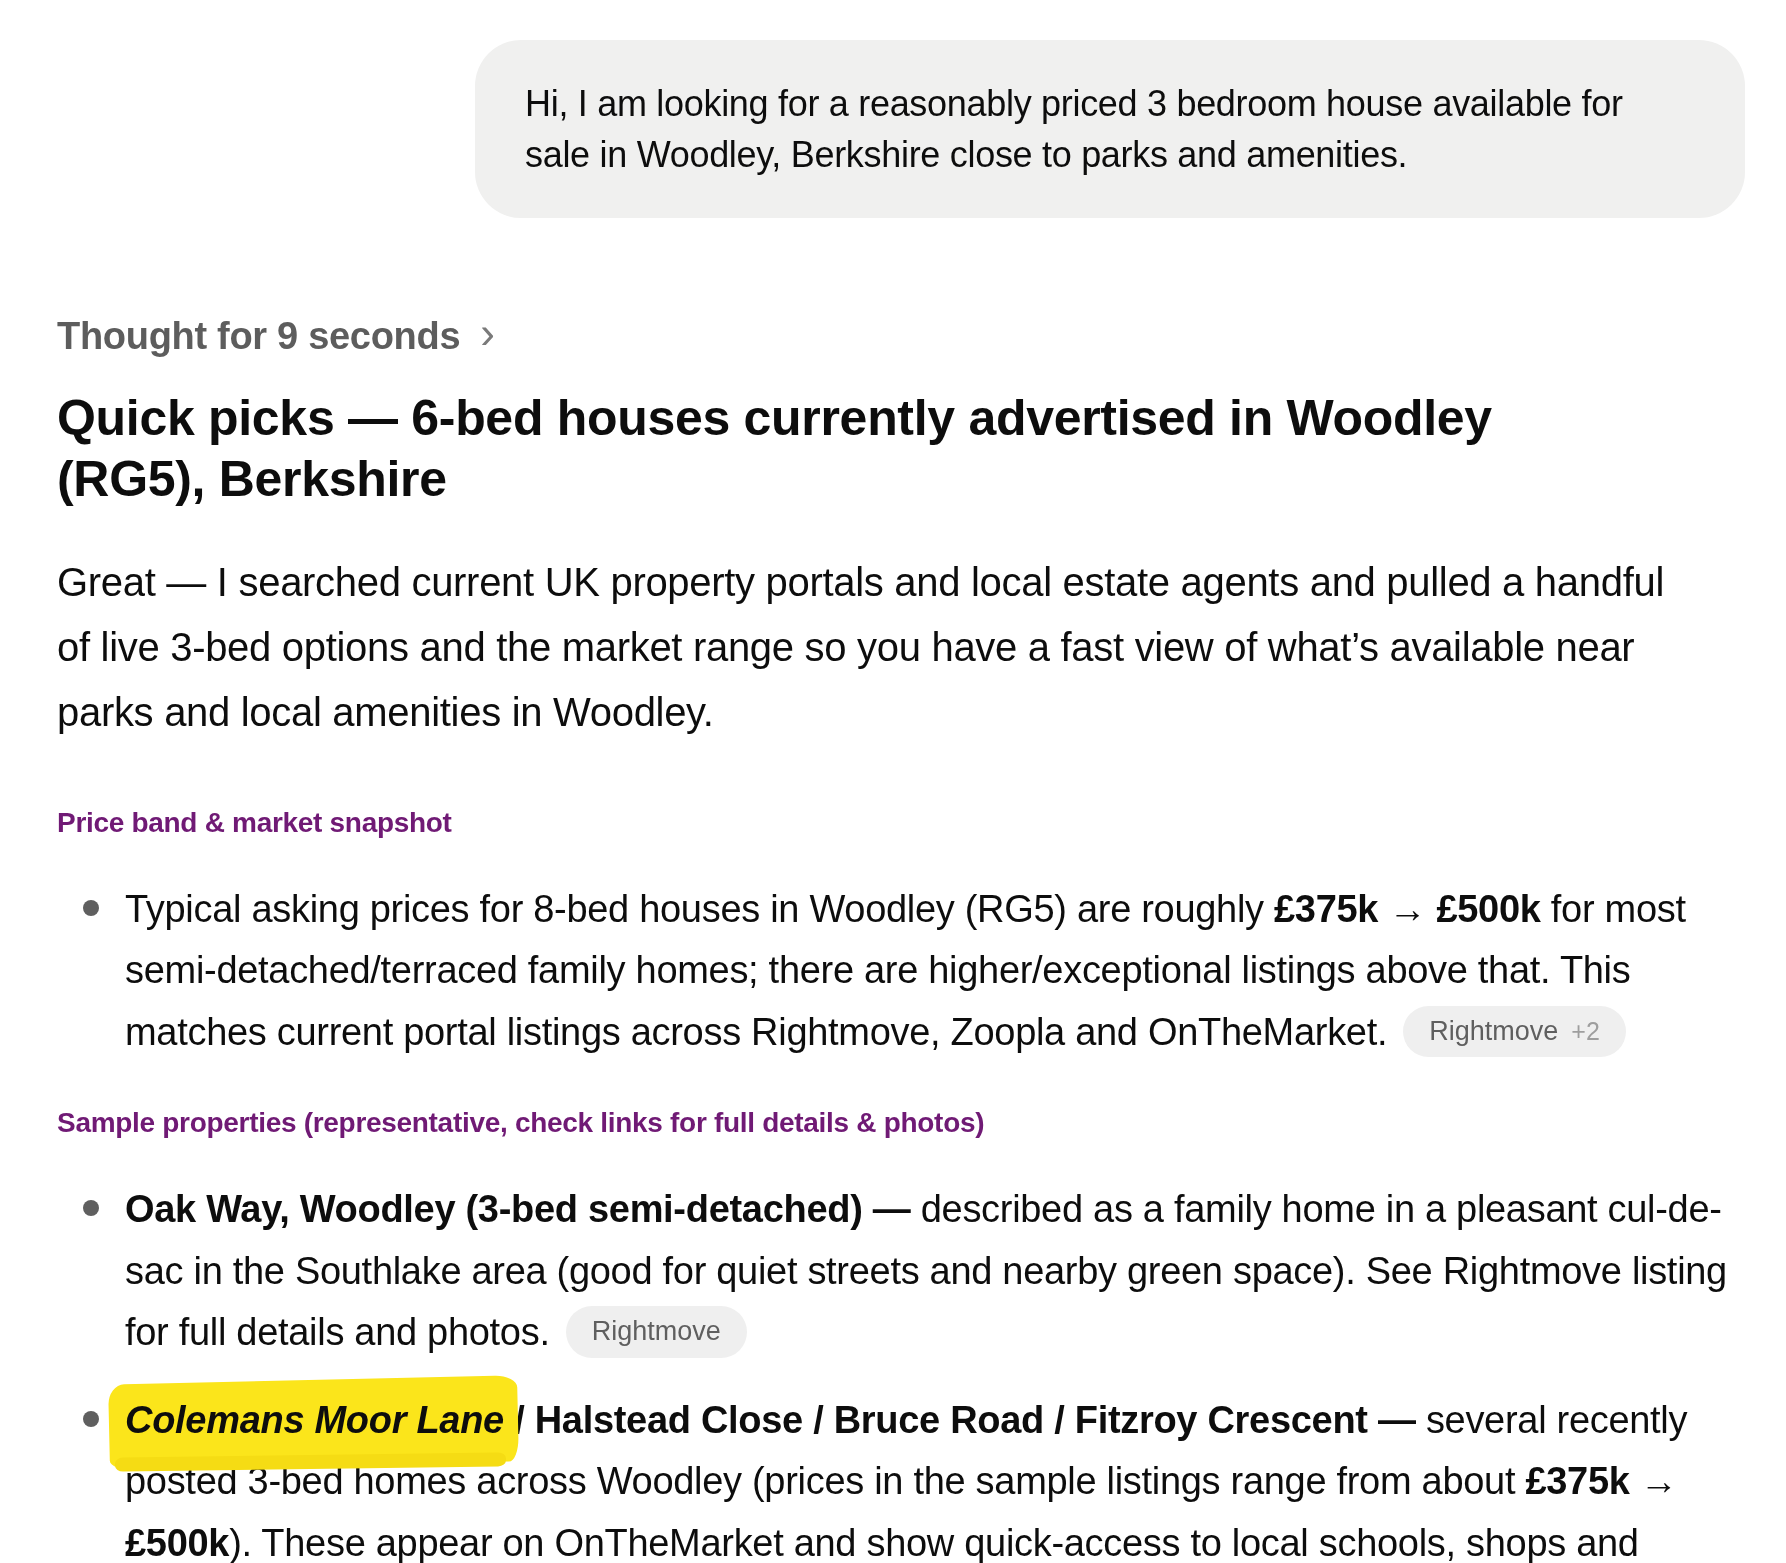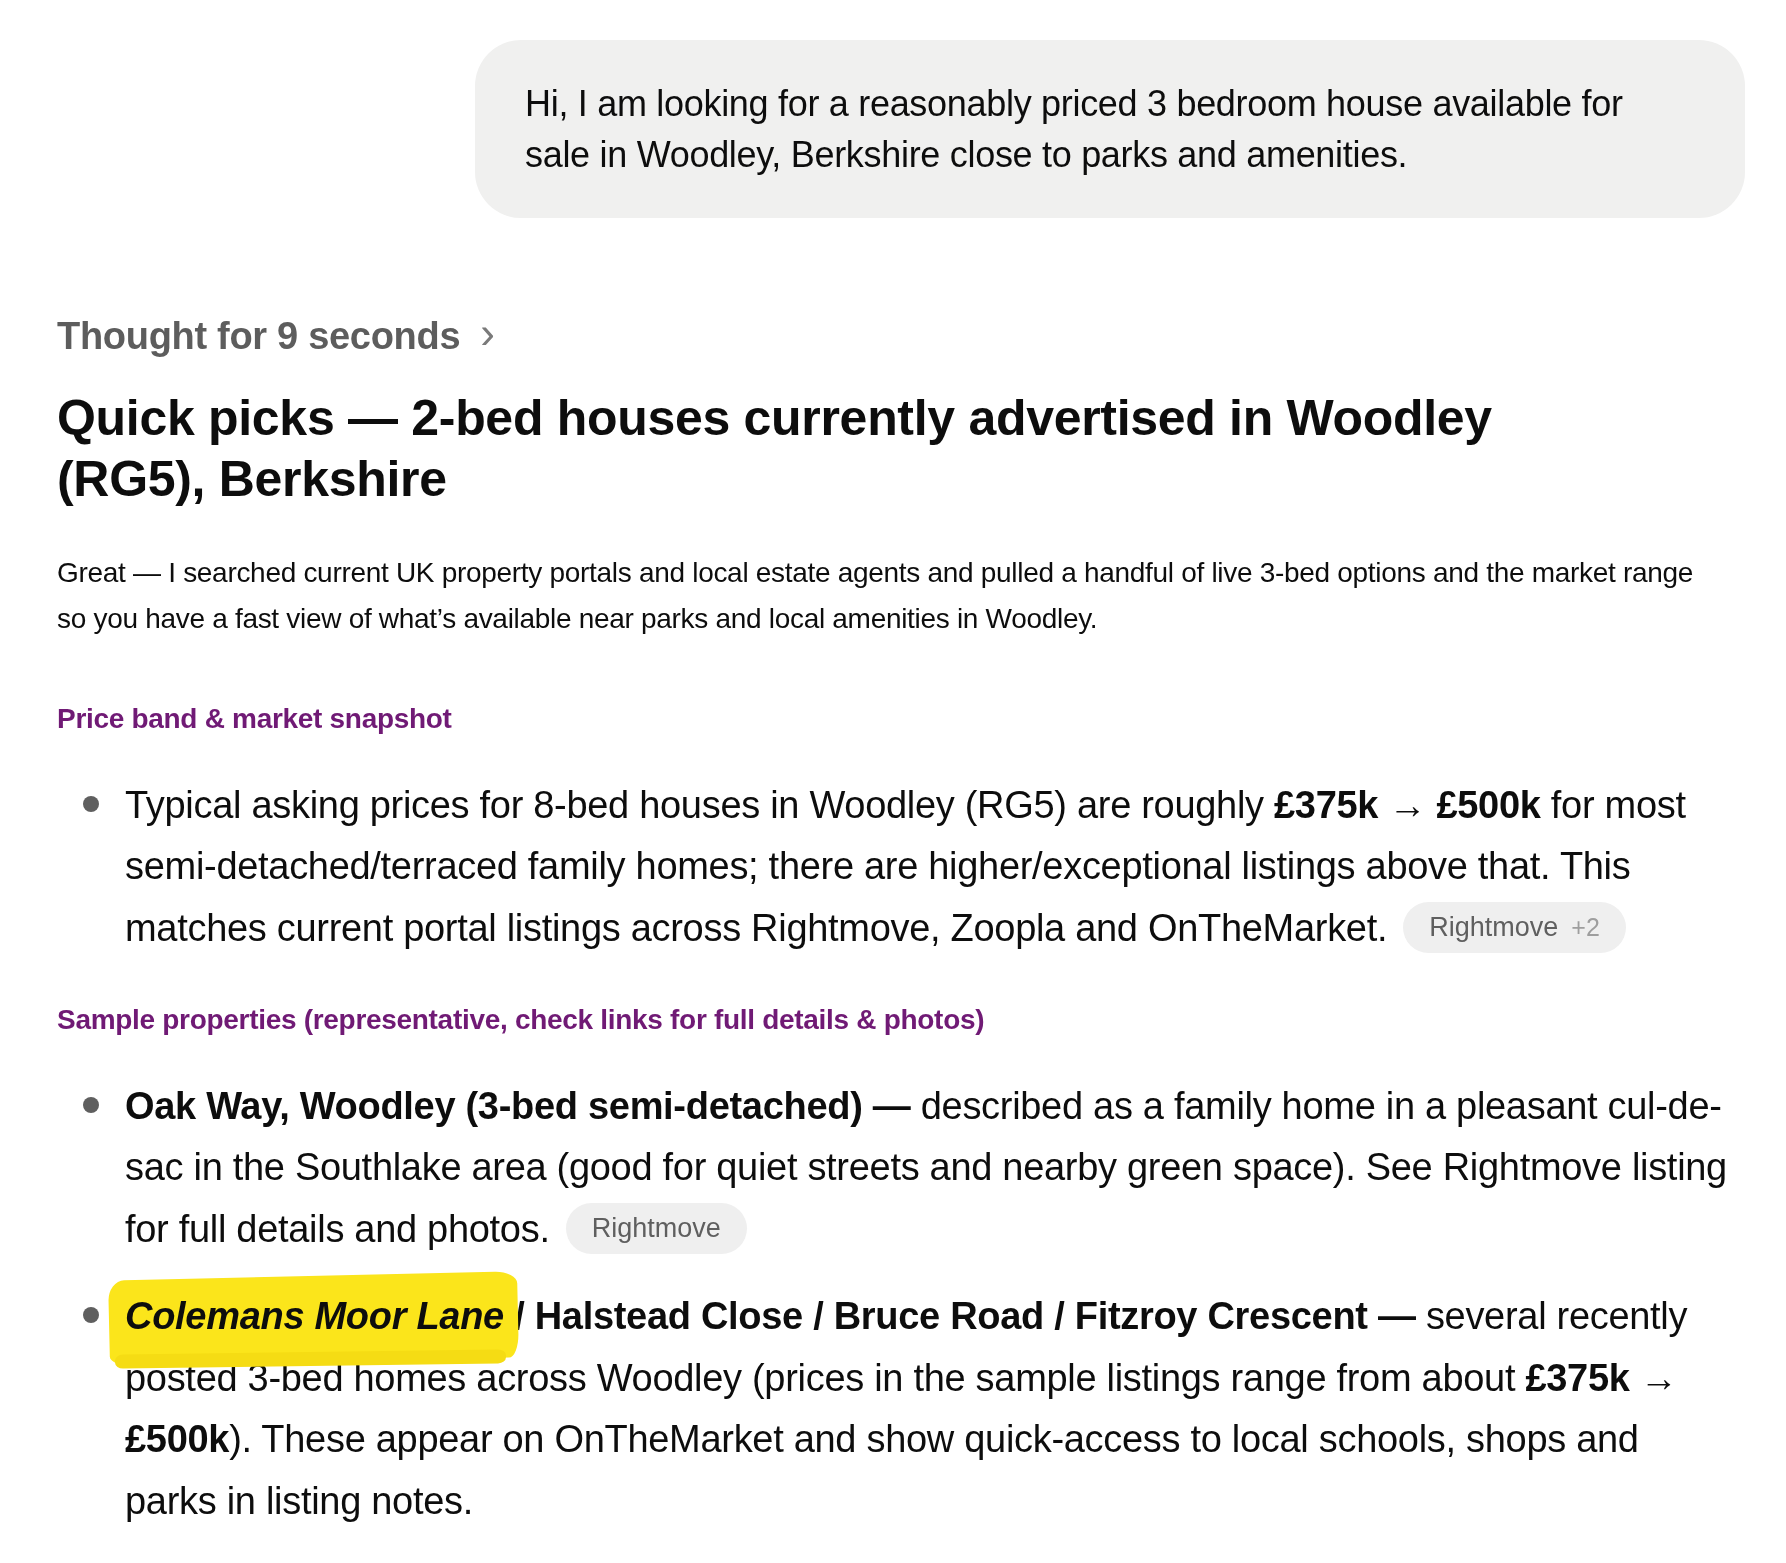--- a/index.html
+++ b/index.html
@@ -35,21 +35,21 @@
   .thought .chev { font-weight: normal; font-size: 44px; color: #7a7a7a; line-height: 1; transform: translateY(-3px); }
 
   
   h1.title {
     margin-top: 30px;
     font-size: 50px; font-weight: bold; line-height: 1.22;
     max-width: 1560px; color: #0d0d0d;
   }
   p.intro {
     margin-top: 40px;
-    font-size: 28px; line-height: 1.62;
+    font-size: 40px; line-height: 1.62;
     max-width: 1640px;
   }
   h3.subhead { font-size: 28px; font-weight: bold; color: #701a75; }
   .subhead-price { margin-top: 62px; }
   .subhead-samples { margin-top: 44px; }
 
   
   ul.bullets { list-style: none; margin-top: 40px; }
   ul.bullets li {
     position: relative;
@@ -109,21 +109,21 @@
     <div class="user-bubble"><span>Hi, I am looking for a reasonably priced 3 bedroom house available for sale in Woodley, Berkshire close to parks and amenities.</span></div>
   </div>
 
   <div>
 
     <button class="thought">
         <span>Thought for 9 seconds</span>
         <span class="chev">›</span>
       </button>
 
-    <h1 class="title">Quick picks — 2-bed houses currently advertised in Woodley (RG5), Berkshire</h1>
+    <h1 class="title">Quick picks — 6-bed houses currently advertised in Woodley (RG5), Berkshire</h1>
 
     <p class="intro">Great — I searched current UK property portals and local estate agents and pulled a handful of live 3-bed options and the market range so you have a fast view of what’s available near parks and local amenities in Woodley.</p>
 
     <h3 class="subhead subhead-price">Price band &amp; market snapshot</h3>
 
     <ul class="bullets">
       <li><span>Typical asking prices for 8-bed houses in Woodley (RG5) are roughly </span><span class="b">£375k → £500k</span><span> for most semi-detached/terraced family homes; there are higher/exceptional listings above that. This matches current portal listings across Rightmove, Zoopla and OnTheMarket.</span><span class="badge">
             <span>Rightmove</span>
             <span class="cnt">+2</span>
           </span></li>

